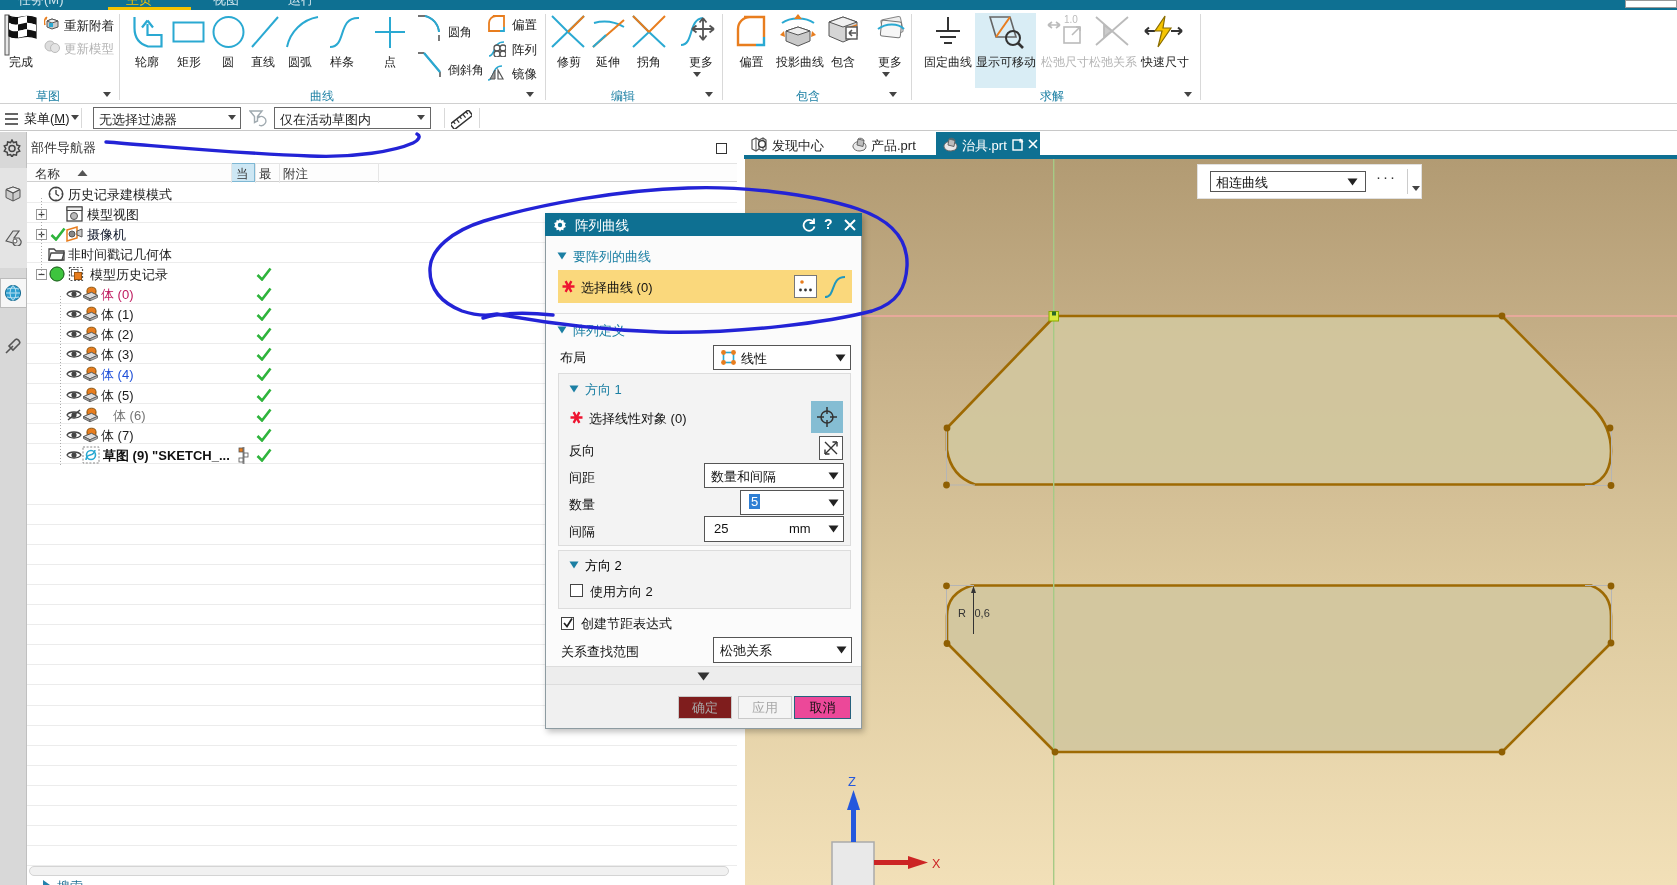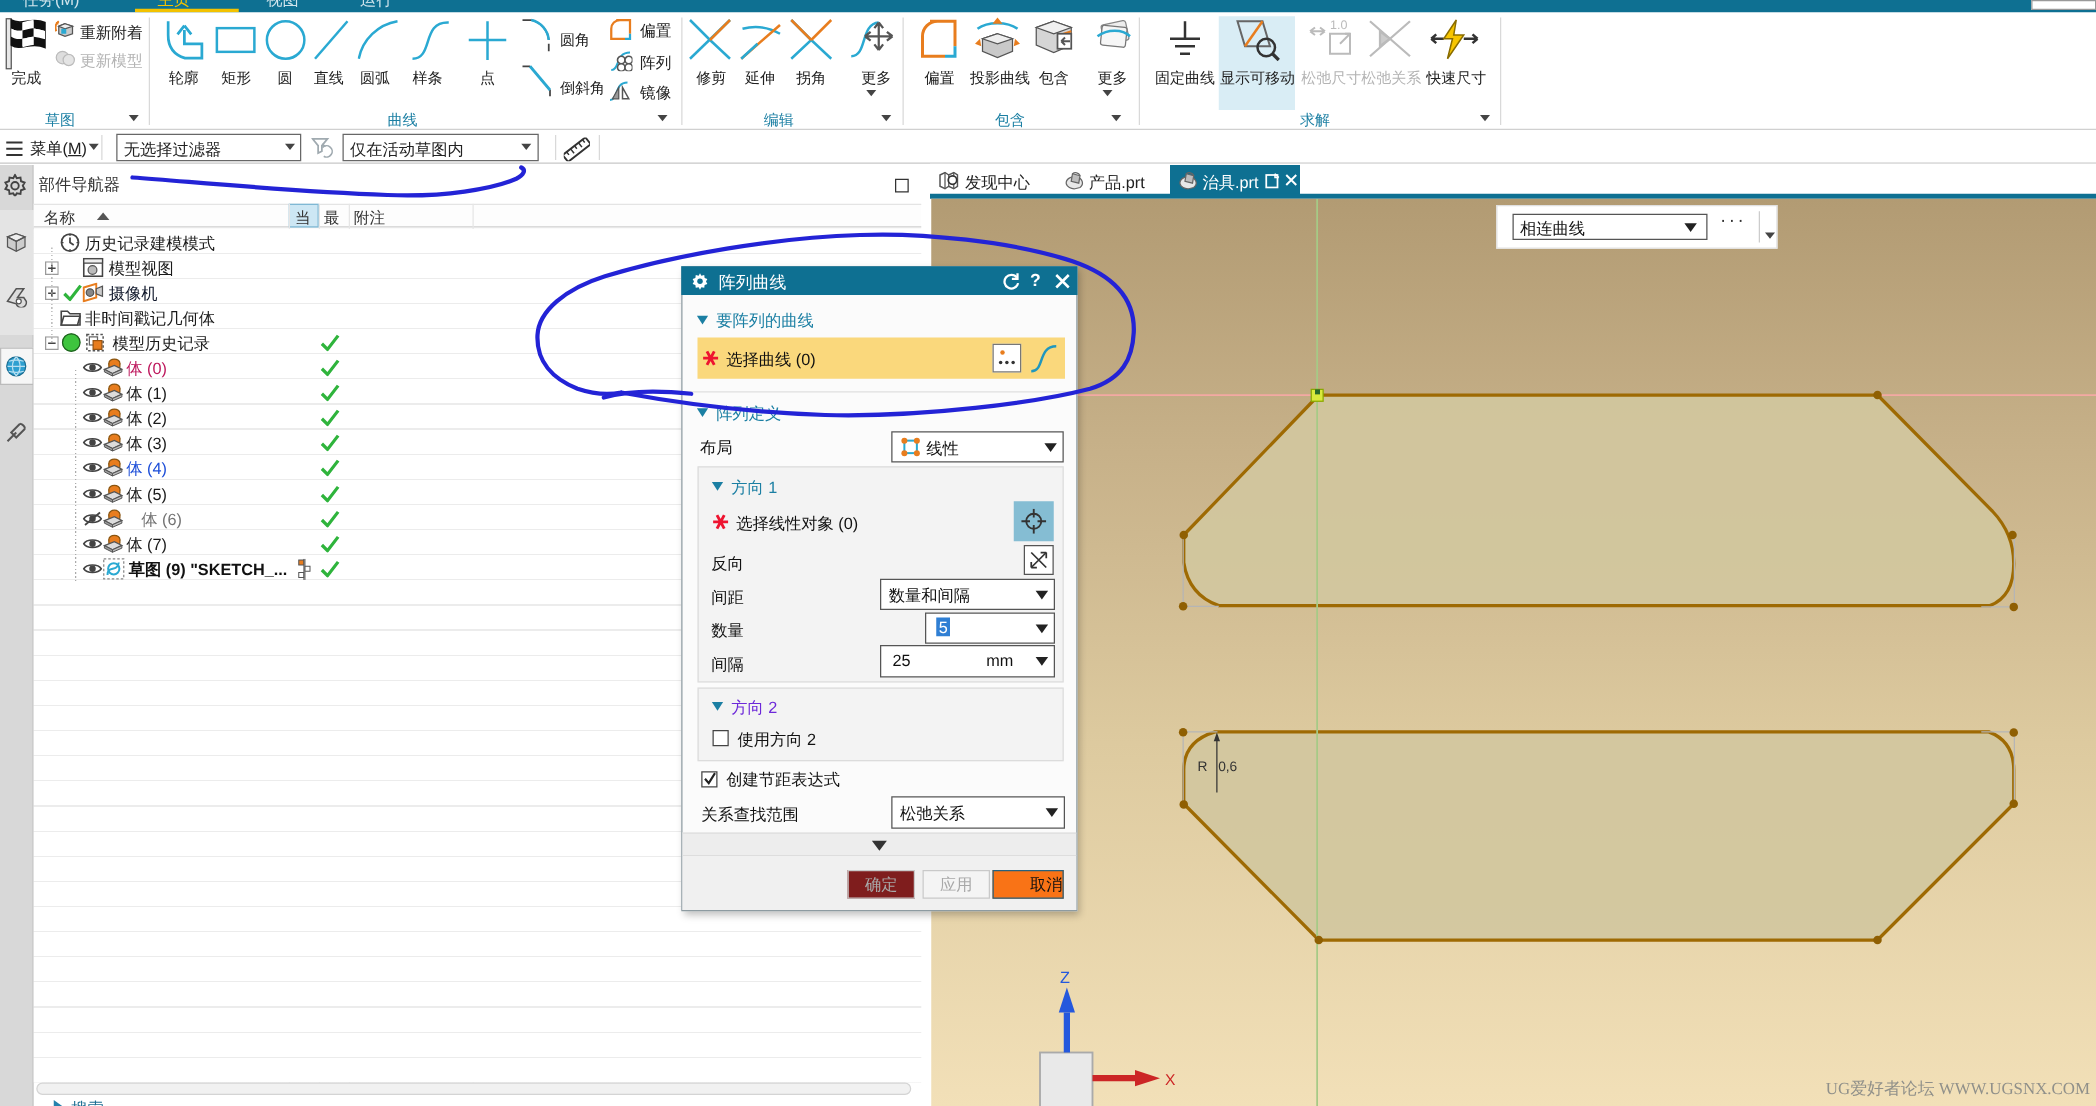--- a/index.html
+++ b/index.html
@@ -547,21 +547,20 @@
 </svg>
 <svg class="ab" style="left:820px;top:770px" width="130" height="115" viewBox="0 0 130 115">
 <rect x="12" y="72" width="42" height="46" fill="#e9e9e9" stroke="#aaa" stroke-width="1.5"></rect>
 <rect x="31" y="40" width="5" height="32" fill="#2458dd"></rect>
 <path d="M33.5,20 L27,40 H40 Z" fill="#2458dd"></path>
 <text x="28" y="16" font-size="13" fill="#2458dd">Z</text>
 <rect x="54" y="90" width="35" height="5" fill="#cc2525"></rect>
 <path d="M108,92.5 L88,86 V99 Z" fill="#cc2525"></path>
 <text x="112" y="98" font-size="12.5" fill="#cc2525">X</text>
 </svg>
-<div class="ab" style="left:1160px;top:862px;width:512px;text-align:right;font-family:'Liberation Serif',serif;font-size:13.5px;color:#90908a">UG爱好者论坛 WWW.UGSNX.COM</div>
 <div class="ab" style="left:1197px;top:164px;width:225px;height:35px;background:#fff;border:1px solid #e0e0e0"></div>
 <div class="ab" style="left:1210px;top:171px;width:156px;height:21px;border:1px solid #555;background:#fff"></div>
 <div class="ab" style="left:1216px;top:174px;font-size:13px;color:#111">相连曲线</div>
 <svg class="ab" style="left:1347px;top:178px" width="11" height="8" viewBox="0 0 11 8">
       <path d="M0.5,0.5 H10.5 L5.5,7.5 Z" fill="#222"></path>
     </svg>
 <div class="ab" style="left:1376px;top:168px;font-size:15px;color:#333;letter-spacing:2px">···</div>
 <div class="ab" style="left:1407px;top:169px;width:1px;height:25px;background:#ccc"></div>
 <div class="ab tri" style="left:1412px;top:186px"></div>
 <div class="ab" style="left:545px;top:213px;width:317px;height:516px;background:#fbfbfb;border:1px solid #8d9ba1;box-shadow:2px 3px 6px rgba(0,0,0,0.25)"></div>
@@ -652,41 +651,41 @@
 <div class="ab" style="left:704px;top:516px;width:140px;height:26px;background:#fff;border:1px solid #555"></div>
 <div class="ab" style="left:714px;top:521px;font-size:13px;color:#111">25</div>
 <div class="ab" style="left:789px;top:521px;font-size:13px;color:#111">mm</div>
 <svg class="ab" style="left:828px;top:525px" width="11" height="8" viewBox="0 0 11 8">
       <path d="M0.5,0.5 H10.5 L5.5,7.5 Z" fill="#222"></path>
     </svg>
 <div class="ab" style="left:558px;top:550px;width:293px;height:59px;background:#f3f3f3;border:1px solid #dcdcdc"></div>
 <svg class="ab" style="left:569px;top:561px" width="10" height="8" viewBox="0 0 10 8">
       <path d="M0.5,0.5 H9.5 L5,7.5 Z" fill="#1b7fa3"></path>
     </svg>
-<div class="ab" style="left:585px;top:557px;font-size:13px;color:#6d28d9">方向 2</div>
+<div class="ab" style="left:585px;top:557px;font-size:13px;color:#000000">方向 2</div>
 <div class="ab" style="left:570px;top:584px;width:13px;height:13px;background:#fff;border:1.5px solid #444"></div>
 <div class="ab" style="left:590px;top:583px;font-size:13px;color:#111">使用方向 2</div>
 <div class="ab" style="left:561px;top:617px;width:13px;height:13px;background:#fff;border:1.5px solid #444"></div>
 <svg class="ab" style="left:562px;top:617px" width="12" height="12" viewBox="0 0 12 12">
       <path d="M2,6 L5,9.5 L10,1.5" fill="none" stroke="#222" stroke-width="1.7"></path>
     </svg>
 <div class="ab" style="left:581px;top:615px;font-size:13px;color:#111">创建节距表达式</div>
 <div class="ab" style="left:561px;top:643px;font-size:13px;color:#111">关系查找范围</div>
 <div class="ab" style="left:713px;top:637px;width:139px;height:26px;background:#fff;border:1px solid #555"></div>
 <div class="ab" style="left:720px;top:642px;font-size:13px;color:#111">松弛关系</div>
 <svg class="ab" style="left:836px;top:646px" width="11" height="8" viewBox="0 0 11 8">
       <path d="M0.5,0.5 H10.5 L5.5,7.5 Z" fill="#222"></path>
     </svg>
 <div class="ab" style="left:546px;top:666px;width:315px;height:19px;background:#ededed;border-top:1px solid #ddd;border-bottom:1px solid #ddd"></div>
 <svg class="ab" style="left:697px;top:672px" width="13" height="9" viewBox="0 0 13 9">
       <path d="M0.5,0.5 H12.5 L6.5,8.5 Z" fill="#333"></path>
     </svg>
 <div class="ab" style="left:546px;top:685px;width:315px;height:43px;background:#f0f0f0"></div>
 <div class="ab" style="left:678px;top:696px;width:54px;height:23px;background:#7f1d1d;border:1px solid #c9c9c9;font-size:13px;color:#a8a8a8;text-align:center;line-height:21px">确定</div>
 <div class="ab" style="left:738px;top:696px;width:54px;height:23px;background:#f4f4f4;border:1px solid #c9c9c9;font-size:13px;color:#a8a8a8;text-align:center;line-height:21px">应用</div>
-<div class="ab" style="left:794px;top:696px;width:57px;height:23px;background:#f97316;border:1.5px solid #26617e;font-size:13px;color:#111;text-align:right;line-height:21px">取消</div>
+<div class="ab" style="left:794px;top:696px;width:57px;height:23px;background:#ec4899;border:1.5px solid #26617e;font-size:13px;color:#111;text-align:center;line-height:21px">取消</div>
 <svg class="ab" style="left:0;top:0;pointer-events:none" width="1677" height="885" viewBox="0 0 1677 885">
 <g fill="none" stroke="#2323d6" stroke-width="3.4" stroke-linecap="round">
 <path d="M106,142 C160,146 230,153 310,156 C355,158 395,151 413,143 C419,140 421,136 417,134"></path>
 <path d="M497,314 C540,322 600,330 660,332 C740,334 830,322 872,311 C898,303 906,287 907,266 C908,243 896,222 858,209 C810,193 736,186 688,188 C620,190 540,204 484,221 C452,231 431,249 430,268 C429,289 442,303 462,311 C474,315 487,316 497,314"></path>
 <path d="M483,318 C500,313 525,312 553,315"></path>
 </g>
     </svg>
 </div>
 </body></html>

